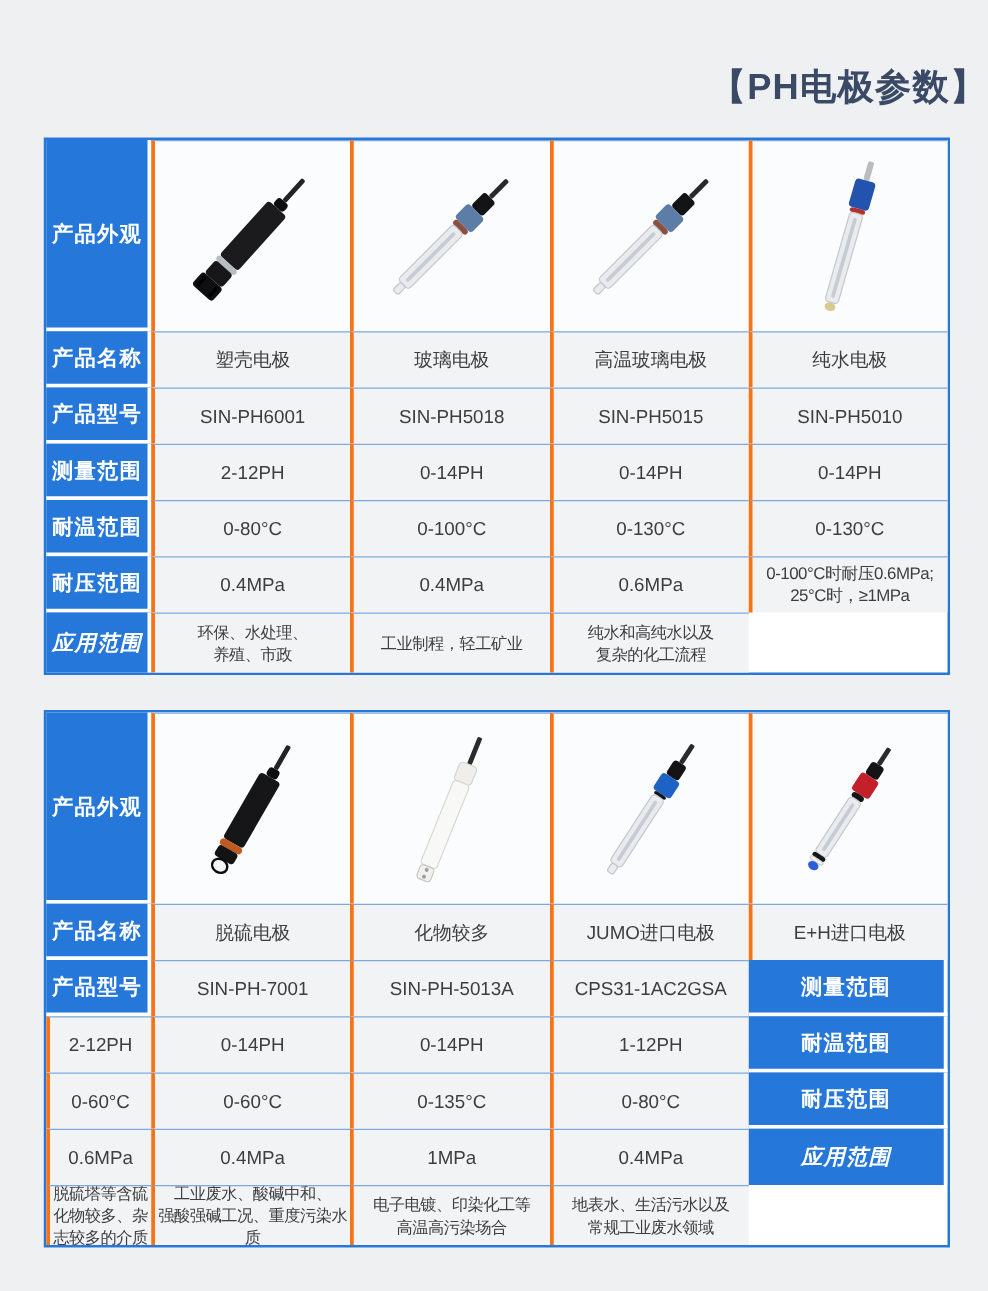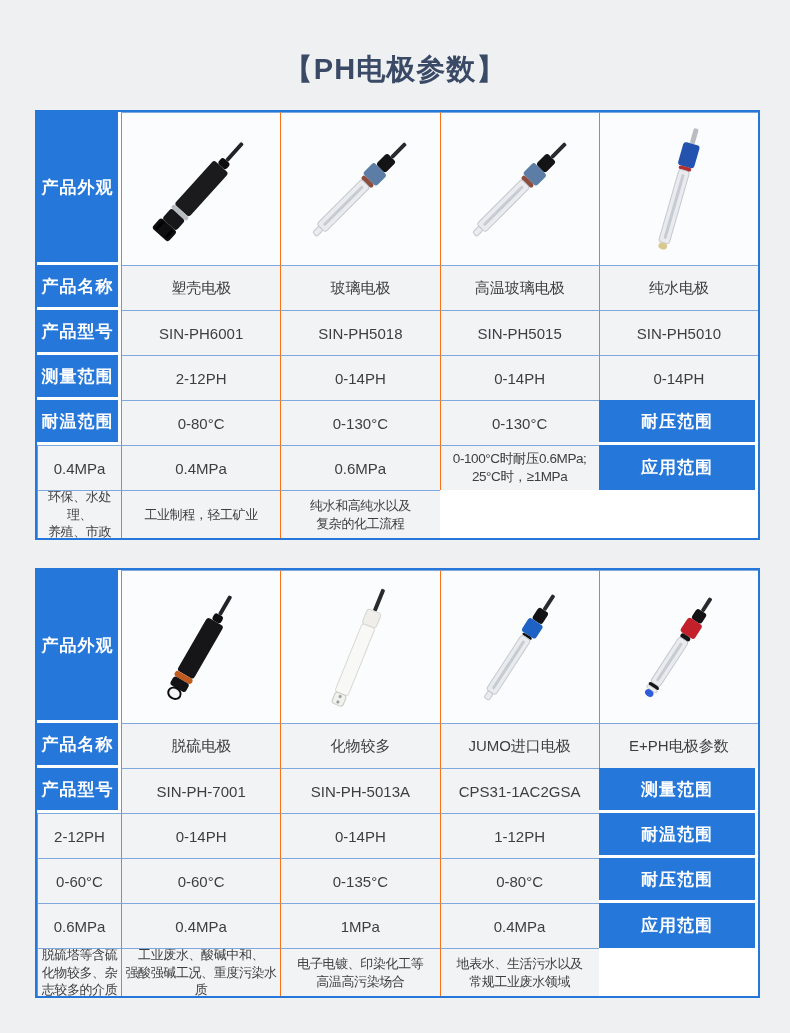--- a/index.html
+++ b/index.html
@@ -6,21 +6,21 @@
   body{
     width:790px;height:1033px;
     background:#eef0f1;
     font-family:"Liberation Sans","DejaVu Sans",sans-serif;
     color:#3e3e40;
     overflow:hidden;
   }
   .page-title{
     padding-top:50px;
     height:32px;
-    text-align:center;
+    text-align:right;
     font-size:29px;
     font-weight:bold;
     color:#3a4a66;
     letter-spacing:1px;
   }
   .tables-wrap{margin:28px 30px 0 23px;padding-left:12px;}
   .ptable{
     display:grid;
     grid-template-columns:84px 1fr 1fr 1fr 1fr;
     grid-template-rows:153px 45px 45px 45px 45px 45px 48px;
@@ -39,24 +39,24 @@
   }
   .rowlabel{
     background:#2577d9;
     color:#ffffff;
     font-size:17px;
     font-weight:bold;
     border-right:3px solid #ffffff;
     border-bottom:3px solid #ffffff;
     letter-spacing:1px;
   }
-  .rowlabel.last{border-bottom:none;}
+  .rowlabel.last{border-bottom:none;font-style:italic;}
   .dcell{
     background:#f2f3f5;
-    border-left:1px solid #f97316;
+    border-left:3px solid #f97316;
     border-top:1px solid #7fa9dc;
     font-size:15px;
   }
   .dcell.photo{background:#fbfcfd;}
   .dcell.multiline{
     white-space:pre-line;
     font-size:13px;
     line-height:1.35;
     letter-spacing:-0.4px;
     padding:0 2px;
@@ -146,20 +146,21 @@
     <div class="cell dcell">SIN-PH5010</div>
 
     <div class="cell rowlabel">测量范围</div>
     <div class="cell dcell">2-12PH</div>
     <div class="cell dcell">0-14PH</div>
     <div class="cell dcell">0-14PH</div>
     <div class="cell dcell">0-14PH</div>
 
     <div class="cell rowlabel">耐温范围</div>
     <div class="cell dcell">0-80°C</div>
+    <div class="cell dcell">0-100°C</div>
     <div class="cell dcell">0-130°C</div>
     <div class="cell dcell">0-130°C</div>
 
     <div class="cell rowlabel">耐压范围</div>
     <div class="cell dcell">0.4MPa</div>
     <div class="cell dcell">0.4MPa</div>
     <div class="cell dcell">0.6MPa</div>
     <div class="cell dcell smalltext">0-100°C时耐压0.6MPa;
 25°C时，≥1MPa</div>
 
@@ -224,21 +225,21 @@
             <rect x="-6" y="49" width="12" height="3" rx="3" fill="#f2f2f2" stroke="#cfcfcf" stroke-width="1"></rect>
             <ellipse cx="0" cy="55.5" rx="4.5" ry="3.5" fill="#2f5cd8"></ellipse>
           </g>
         </svg>
       </div>
 
     <div class="cell rowlabel">产品名称</div>
     <div class="cell dcell">脱硫电极</div>
     <div class="cell dcell">化物较多</div>
     <div class="cell dcell">JUMO进口电极</div>
-    <div class="cell dcell">E+PH电极参数</div>
+    <div class="cell dcell">E+H进口电极</div>
 
     <div class="cell rowlabel">产品型号</div>
     <div class="cell dcell">SIN-PH-7001</div>
     <div class="cell dcell">SIN-PH-5013A</div>
     <div class="cell dcell">CPS31-1AC2GSA</div>
 
     <div class="cell rowlabel">测量范围</div>
     <div class="cell dcell">2-12PH</div>
     <div class="cell dcell">0-14PH</div>
     <div class="cell dcell">0-14PH</div>

